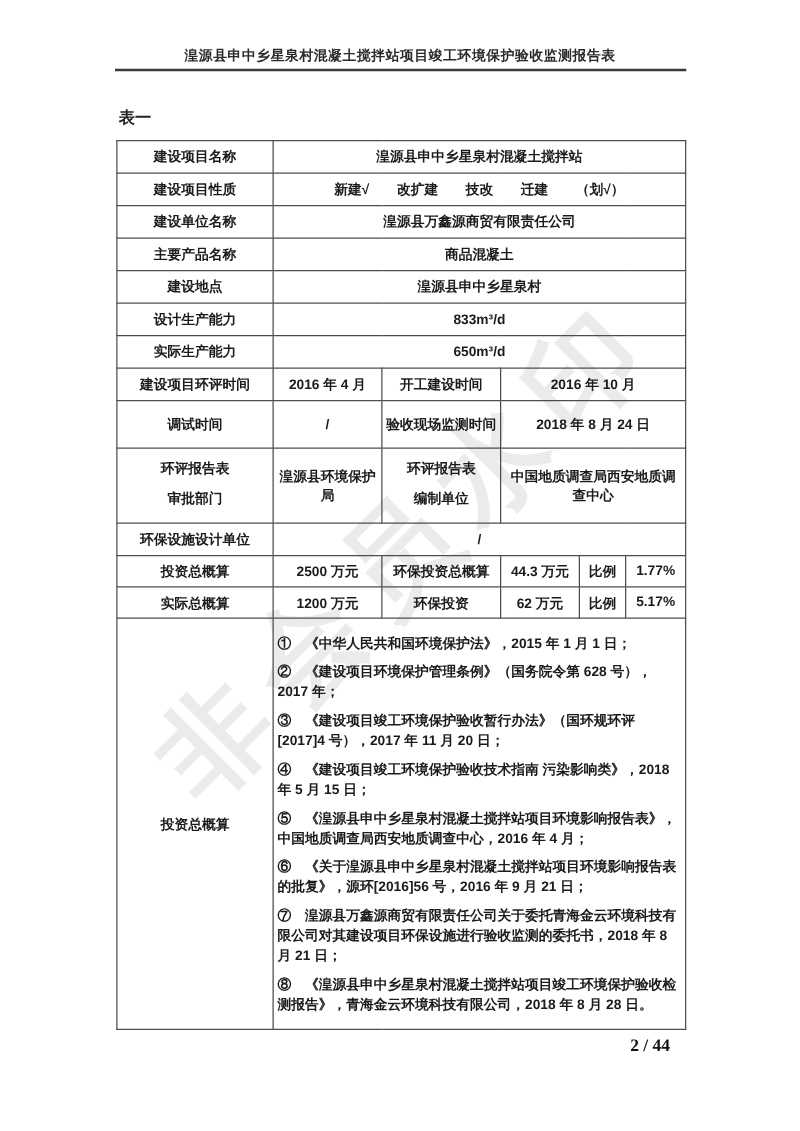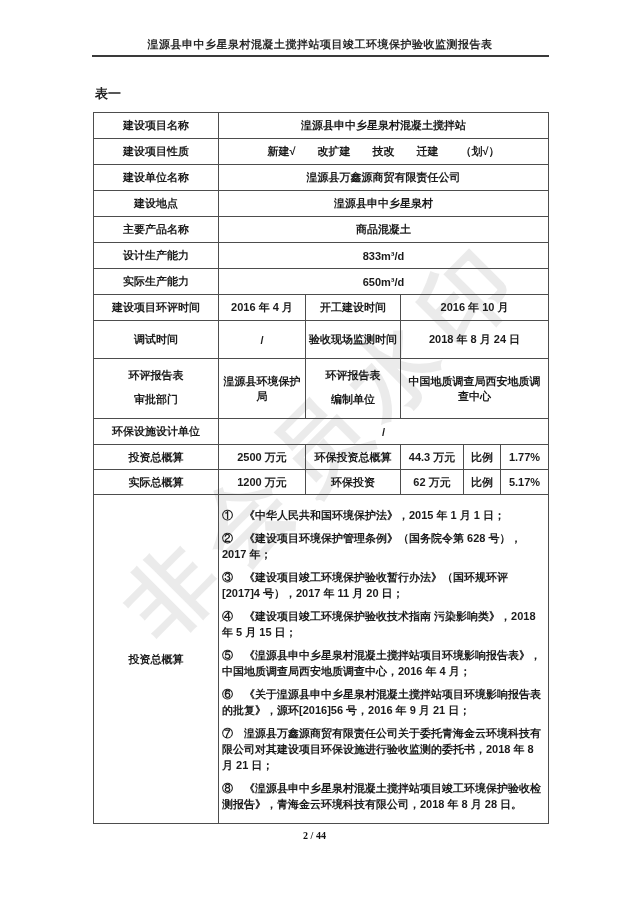--- a/index.html
+++ b/index.html
@@ -57,23 +57,23 @@
     padding:4px 8px;
   }
   .basis-item {
     font-size:11px; line-height:16px;
     font-weight:600;
     margin:7px 0;
     text-align:left;
   }
   .page-number {
     position:absolute; top:830px; left:93px; width:443px;
-    text-align:center;
+    text-align:right;
     font-family:"Liberation Serif", serif;
-    font-size:10px; font-weight:bold; color:#111;
+    font-size:14px; font-weight:bold; color:#111;
   }
 </style>
 </head>
 <body>
 
 <div class="page">
 
   <div class="doc-title">湟源县申中乡星泉村混凝土搅拌站项目竣工环境保护验收监测报告表</div>
   <div class="title-rule"></div>
 
@@ -97,26 +97,26 @@
       </tr>
       <tr class="h26">
         <td>建设项目性质</td>
         <td colspan="5">新建√　　改扩建　　技改　　迁建　　（划√）</td>
       </tr>
       <tr class="h26">
         <td>建设单位名称</td>
         <td colspan="5">湟源县万鑫源商贸有限责任公司</td>
       </tr>
       <tr class="h26">
+        <td>主要产品名称</td>
+        <td colspan="5">商品混凝土</td>
+      </tr>
+      <tr class="h26">
         <td>建设地点</td>
         <td colspan="5">湟源县申中乡星泉村</td>
-      </tr>
-      <tr class="h26">
-        <td>主要产品名称</td>
-        <td colspan="5">商品混凝土</td>
       </tr>
       <tr class="h26">
         <td>设计生产能力</td>
         <td colspan="5">833m³/d</td>
       </tr>
       <tr class="h26">
         <td>实际生产能力</td>
         <td colspan="5">650m³/d</td>
       </tr>
       <tr class="h26">

